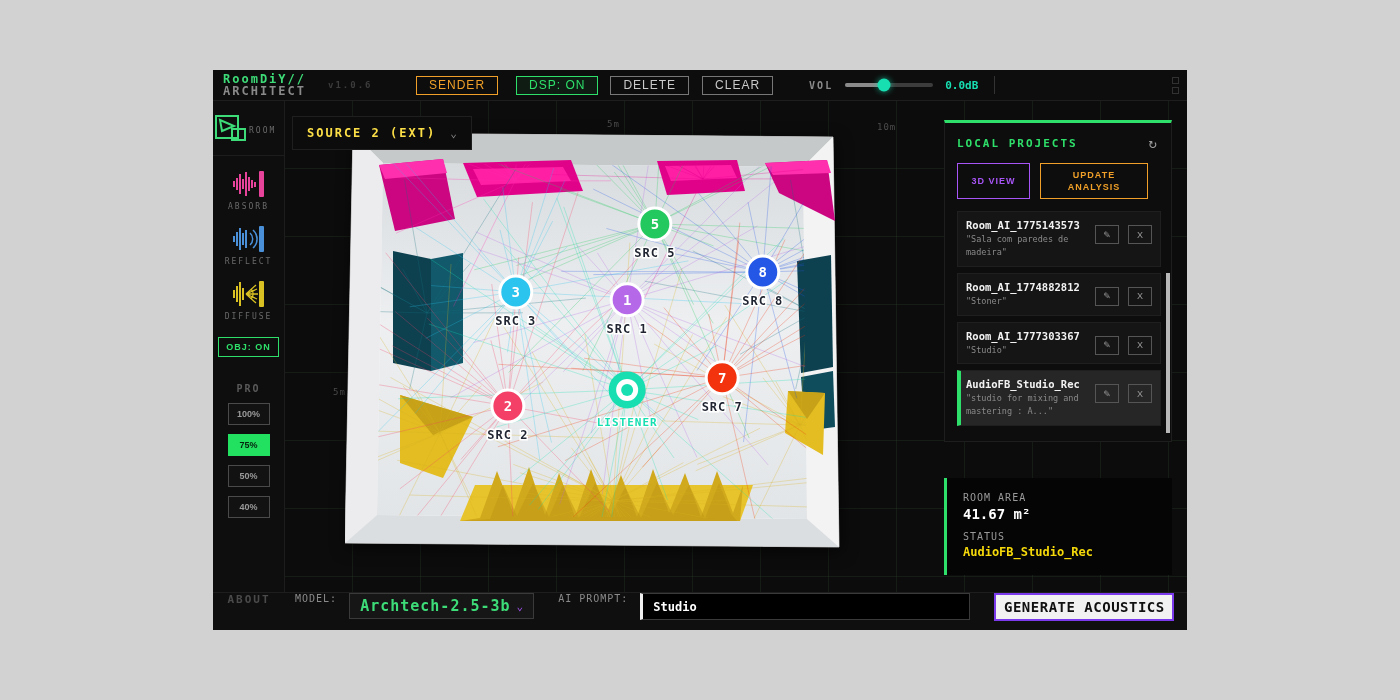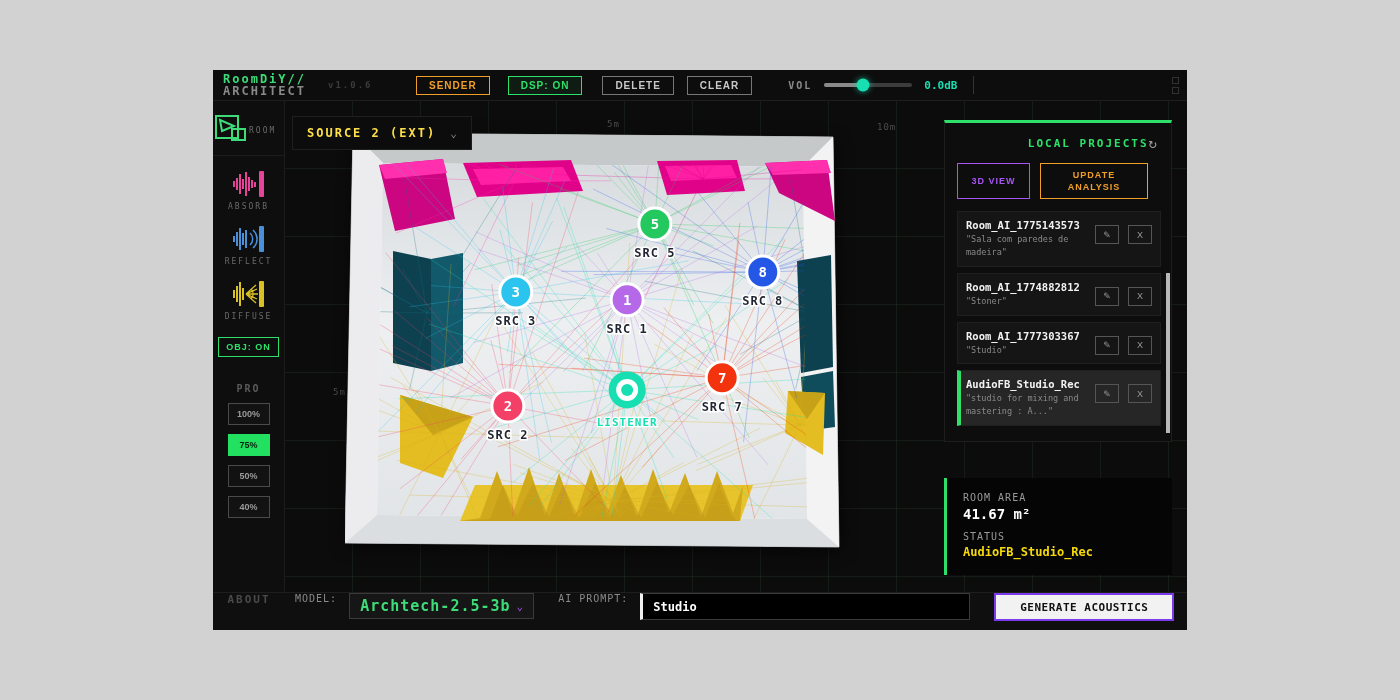--- a/index.html
+++ b/index.html
@@ -8,25 +8,25 @@
   .app { position:relative; width:974px; height:560px; margin:70px auto 0; background:#0a0a0a;
     color:#ccc; overflow:hidden; }
 
   
   .topbar { position:absolute; left:0; top:0; right:0; height:31px; background:#0d0d0d;
     border-bottom:1px solid #1e1e1e; display:flex; align-items:center; z-index:30; }
   .logo { margin-left:10px; line-height:1.0; font-size:12px; font-weight:bold; letter-spacing:2px; }
   .logo .l1 { color:#3ddc78; }
   .logo .l2 { color:#8a8a8a; }
   .version { color:#3c3c3c; font-size:9px; font-weight:bold; letter-spacing:2px; margin-left:22px; width:60px; }
-  .tb-btn { height:19px; padding:0 12px; font-size:10px; font-weight:bold; letter-spacing:1px;
+  .tb-btn { height:19px; padding:0 12px; font-size:12px; font-weight:normal; letter-spacing:1px;
     background:transparent; border:1px solid #777; color:#c9c9c9; display:flex; align-items:center; cursor:pointer; }
   .tb-btn.sender { border-color:#f0a028; color:#f0a028; margin-left:28px; }
   .tb-btn.dsp { border-color:#2ee06a; color:#2ee06a; background:rgba(46,224,106,0.07); margin-left:18px; }
-  .tb-btn.del { margin-left:20px; }
+  .tb-btn.del { margin-left:12px; }
   .tb-btn.clr { margin-left:13px;text-align:right; }
   .vol-label { color:#8a8a8a; font-size:10px; font-weight:bold; letter-spacing:2px; margin-left:36px; }
   .vol-track { position:relative; width:88px; height:4px; background:#3c3c3c; margin-left:12px; border-radius:2px; }
   .vol-fill { position:absolute; left:0; top:0; height:4px; width:44%; background:#8a8a8a; border-radius:2px; }
   .vol-knob { position:absolute; top:50%; left:44%; width:13px; height:13px; border-radius:50%;
     background:#17dfb2; transform:translate(-50%,-50%); box-shadow:0 0 6px rgba(23,223,178,.7); }
   .vol-value { color:#17dfb2; font-size:11px; font-weight:bold; margin-left:12px; }
   .tb-divider { width:1px; height:18px; background:#333; margin-left:16px; }
   .win-ctrls { margin-left:auto; margin-right:8px; display:flex; flex-direction:column; gap:3px; }
   .win-sq { width:7px; height:7px; border:1px solid #313131; }
@@ -64,21 +64,21 @@
   .src-selector .chev { color:#8a8a8a; font-size:11px; margin-left:14px; }
   .canvas-bottom { position:absolute; left:14px; bottom:17px; display:flex; align-items:stretch; z-index:5; }
   .cb-btn { background:#0c0c0c; border:1px solid #1c1c1c; color:#d5d5d5; font-size:11px; font-weight:bold;
     letter-spacing:1px; padding:6px 12px; cursor:pointer; }
   .cb-sep { width:3px; background:#22e060; margin:0 5px; }
 
   
   .projects { position:absolute; right:15px; top:50px; width:228px; height:322px; background:#0d0d0d;
     border-top:3px solid #2ee06a; border-left:1px solid #1e1e1e; border-right:1px solid #1e1e1e;
     border-bottom:1px solid #1e1e1e; z-index:25; padding:12px 10px 0 12px; }
-  .proj-head { display:flex; align-items:center; justify-content:flex-end; }
+  .proj-head { display:flex; align-items:center; justify-content:space-between; }
   .proj-title { color:#2ee06a; font-size:11px; font-weight:bold; letter-spacing:2px; }
   .refresh { color:#9a9a9a; font-size:14px; cursor:pointer; margin-right:4px; }
   .proj-actions { display:flex; gap:10px; margin-top:12px; }
   .pa-btn { font-size:9px; font-weight:bold; letter-spacing:1px; text-align:center; line-height:1.35;
     padding:5px 4px; cursor:pointer; background:transparent; white-space:normal; }
   .pa-3d { width:73px; border:1px solid #a855f7; color:#a855f7; }
   .pa-up { width:108px; border:1px solid #f0a028; color:#f0a028; }
   .proj-list { position:relative; margin-top:12px; display:flex; flex-direction:column; gap:6px; }
   .proj-item { background:#151515; border:1px solid #1f1f1f; padding:7px 8px; display:flex;
     align-items:flex-start; gap:4px; cursor:pointer; }
@@ -105,21 +105,21 @@
   .bb-label { color:#8a8a8a; font-size:10px; letter-spacing:1px; margin-left:10px; }
   .model-select { margin-left:12px; width:185px; height:26px; background:#161616; border:1px solid #3a3a3a;
     display:flex; align-items:center; justify-content:space-between; padding:0 10px; cursor:pointer; }
   .model-select .txt { color:#3ddc78; font-size:15px; font-weight:bold; letter-spacing:1px; }
   .model-select .chev { color:#a855f7; font-size:11px; }
   .prompt-label { margin-left:24px; }
   .prompt-input { margin-left:12px; width:330px; height:27px; background:#000; border:1px solid #3a3a3a;
     border-left:3px solid #f0f0f0; color:#fff; font-size:12px; font-weight:bold;
     font-family:"DejaVu Sans Mono","Liberation Mono",monospace; padding:0 10px; }
   .gen-btn { margin-left:24px; width:180px; height:28px; background:#f2f2f2; border:2px solid #7c3aed;
-    color:#111; font-size:11px; font-weight:bold; letter-spacing:0.5px; cursor:pointer;
+    color:#111; font-size:14px; font-weight:bold; letter-spacing:0.5px; cursor:pointer;
     font-family:"DejaVu Sans Mono","Liberation Mono",monospace; }
 </style>
 </head>
 <body>
 
 <div class="app">
 
   <div class="topbar">
     <div class="logo">
       <div class="l1">RoomDiY//</div>

